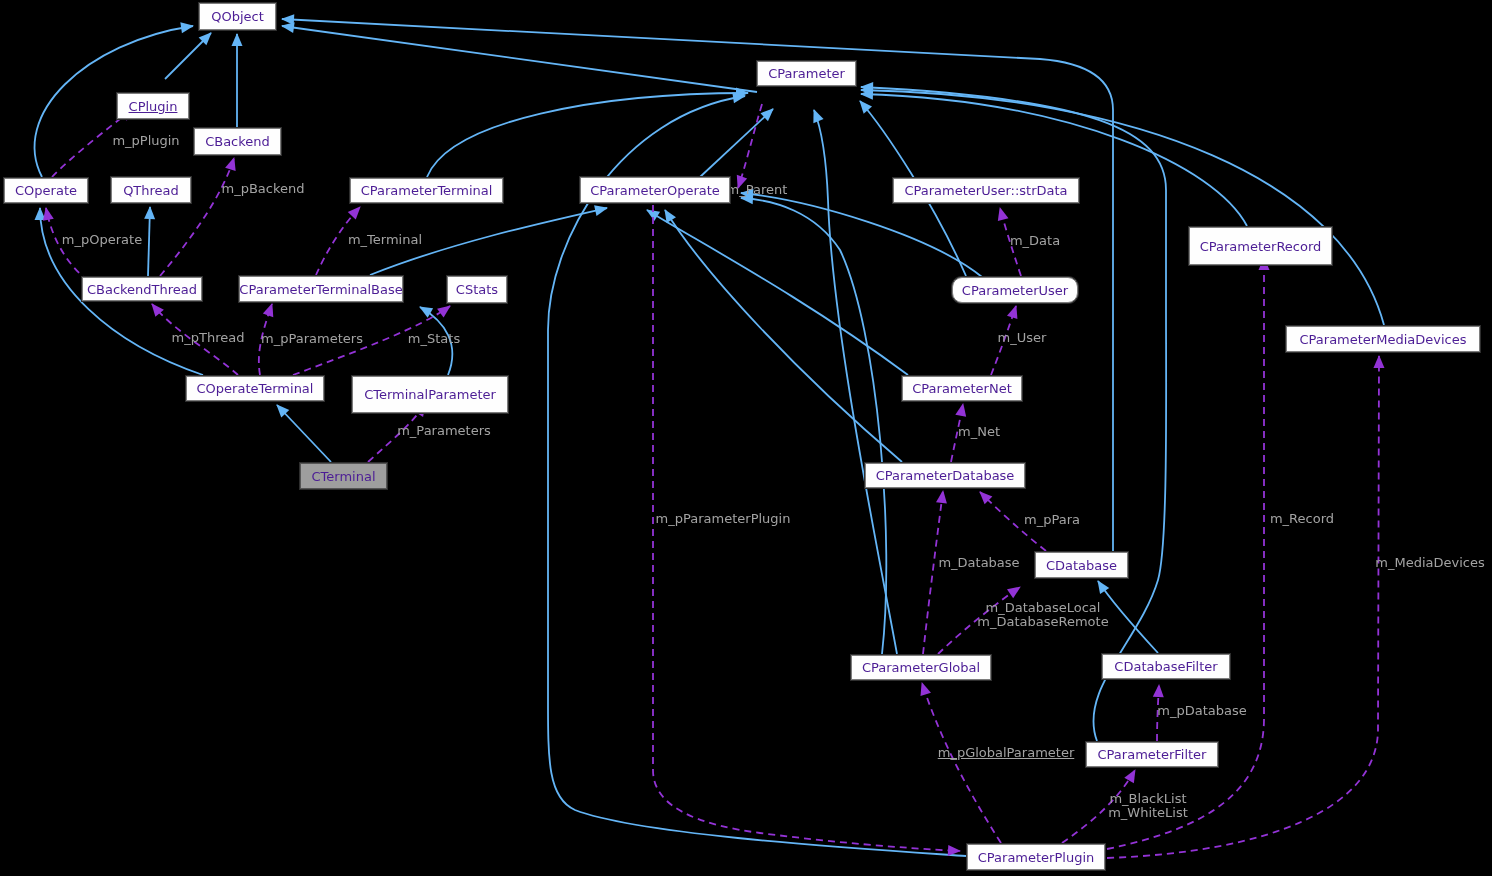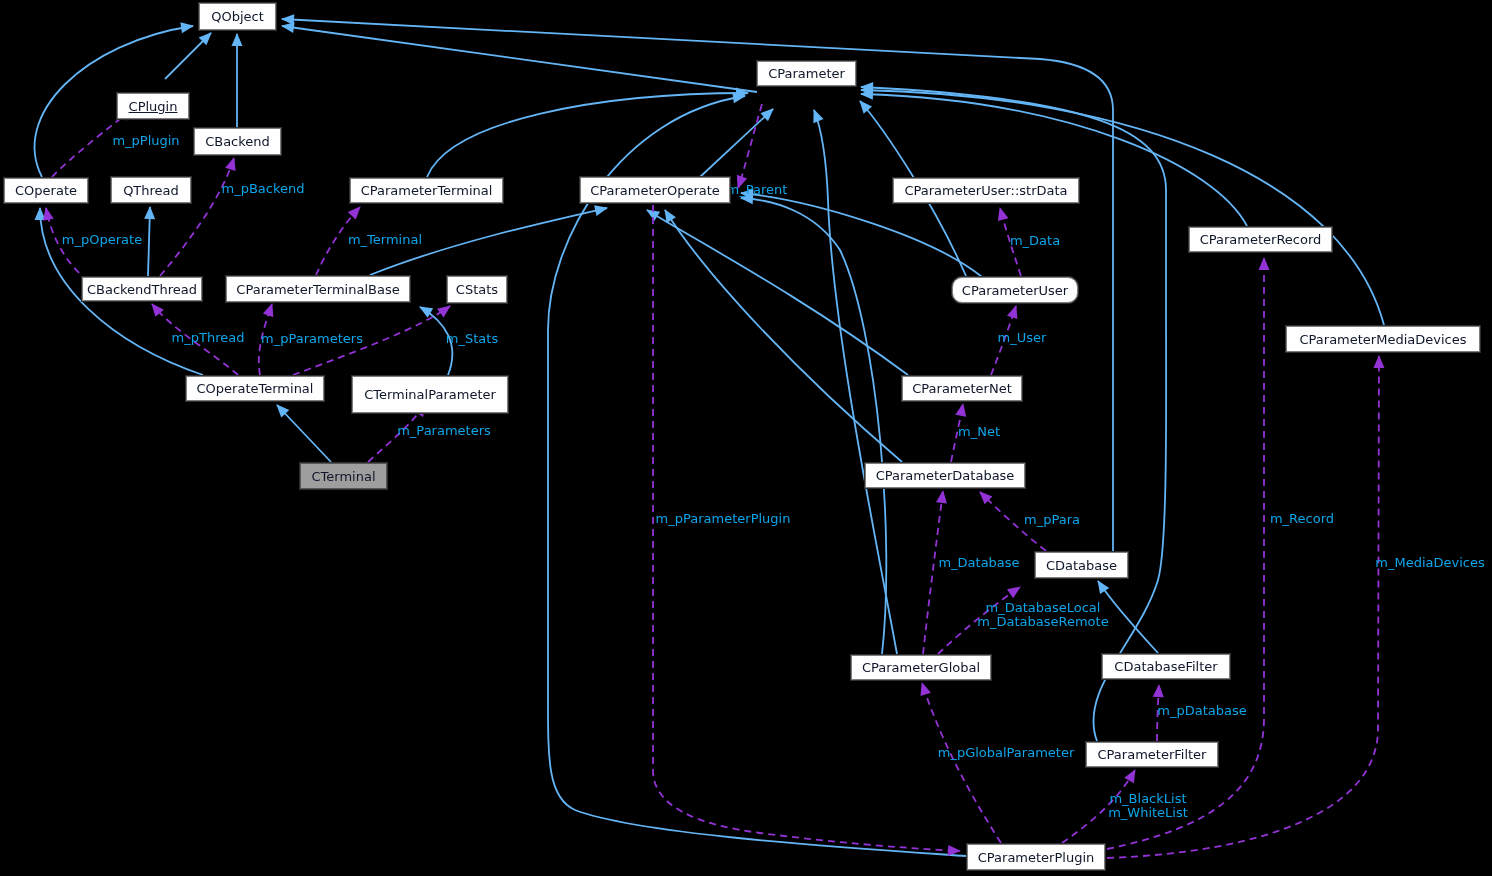--- a/index.html
+++ b/index.html
@@ -1,23 +1,23 @@
 <!DOCTYPE html>
 <html><head>
 <meta charset="utf-8">
 <style>
   html,body{margin:0;padding:0;background:#000;}
   #canvas{position:relative;width:1492px;height:876px;background:#000;overflow:hidden;
           font-family:"DejaVu Sans","Liberation Sans",sans-serif;}
   #edge-layer{position:absolute;left:0;top:0;width:1492px;height:876px;}
   .node{position:absolute;box-sizing:border-box;background:#fefefe;border:1px solid #7d7d7d;
-        color:#0f172a;display:flex;align-items:center;justify-content:center;
+        color:#4c1d95;display:flex;align-items:center;justify-content:center;
         font-size:13px;white-space:nowrap;cursor:pointer;box-shadow:0 0 0 1px #2e2e2e;text-align:right;}
   .node.hl{background:#9e9e9e;border-color:#555;}
-  .edge-label{position:absolute;transform:translate(-50%,-50%);color:#0ea5e9;
+  .edge-label{position:absolute;transform:translate(-50%,-50%);color:#a3a3a3;
         font-size:13px;line-height:14px;text-align:center;white-space:pre;pointer-events:none;}
 </style>
 </head>
 <body>
 
 <div id="canvas">
   <svg id="edge-layer" width="1492" height="876" viewBox="0 0 1492 876" xmlns="http://www.w3.org/2000/svg">
     <defs>
       <marker id="arrow-blue" markerUnits="userSpaceOnUse" markerWidth="16" markerHeight="14" refX="13" refY="7" orient="auto">
         <path d="M1,1.5 L14,7 L1,12.5 Z" fill="#64b5f6"></path>
@@ -72,50 +72,50 @@
         <path d="M653,205 L653,770 C653,808 700,825 760,833 C830,842 900,848 960,851" fill="none" stroke="#9333d6" stroke-width="1.8" stroke-dasharray="7,5" marker-end="url(#arrow-purple)"></path>
         <path d="M1157,741 C1157,722 1158,702 1159,685" fill="none" stroke="#9333d6" stroke-width="1.8" stroke-dasharray="7,5" marker-end="url(#arrow-purple)"></path>
       </g>
   </svg>
 
 <div class="edge-label" style="left: 146px; top: 141px;">m_pPlugin</div>
     <div class="edge-label" style="left: 102px; top: 240px;">m_pOperate</div>
     <div class="edge-label" style="left: 263px; top: 189px;">m_pBackend</div>
     <div class="edge-label" style="left: 208px; top: 338px;">m_pThread</div>
     <div class="edge-label" style="left: 312px; top: 339px;">m_pParameters</div>
-    <div class="edge-label" style="left: 472px; top: 339px;">m_Stats</div>
+    <div class="edge-label" style="left: 434px; top: 339px;">m_Stats</div>
     <div class="edge-label" style="left: 385px; top: 240px;">m_Terminal</div>
     <div class="edge-label" style="left: 444px; top: 431px;">m_Parameters</div>
     <div class="edge-label" style="left: 757px; top: 190px;">m_Parent</div>
     <div class="edge-label" style="left: 1035px; top: 241px;">m_Data</div>
     <div class="edge-label" style="left: 1022px; top: 338px;">m_User</div>
     <div class="edge-label" style="left: 979px; top: 432px;">m_Net</div>
     <div class="edge-label" style="left: 1052px; top: 520px;">m_pPara</div>
     <div class="edge-label" style="left: 979px; top: 563px;">m_Database</div>
     <div class="edge-label" style="left: 1043px; top: 615px;">m_DatabaseLocal
 m_DatabaseRemote</div>
-    <div class="edge-label" style="left: 1006px; top: 753px;">m_pGlobalParameter</div>
+    <div class="edge-label" style="left: 1006px; top: 753px; text-decoration: underline;">m_pGlobalParameter</div>
     <div class="edge-label" style="left: 1148px; top: 806px;">m_BlackList
 m_WhiteList</div>
     <div class="edge-label" style="left: 1302px; top: 519px;">m_Record</div>
     <div class="edge-label" style="left: 1430px; top: 563px;">m_MediaDevices</div>
     <div class="edge-label" style="left: 723px; top: 519px;">m_pParameterPlugin</div>
     <div class="edge-label" style="left: 1202px; top: 711px;">m_pDatabase</div>
     <div class="node" style="left: 199px; top: 3px; width: 77px; height: 27px;">QObject</div>
     <div class="node" style="left: 117px; top: 93px; width: 72px; height: 26px; text-decoration: underline;">CPlugin</div>
     <div class="node" style="left: 194px; top: 128px; width: 87px; height: 27px;">CBackend</div>
     <div class="node" style="left: 4px; top: 178px; width: 84px; height: 25px;">COperate</div>
     <div class="node" style="left: 111px; top: 177px; width: 80px; height: 26px;">QThread</div>
     <div class="node" style="left: 350px; top: 178px; width: 153px; height: 25px;">CParameterTerminal</div>
     <div class="node" style="left: 580px; top: 177px; width: 150px; height: 26px;">CParameterOperate</div>
     <div class="node" style="left: 757px; top: 61px; width: 99px; height: 25px;">CParameter</div>
     <div class="node" style="left: 893px; top: 178px; width: 186px; height: 25px;">CParameterUser::strData</div>
-    <div class="node" style="left: 1189px; top: 227px; width: 143px; height: 25px;">CParameterRecord</div>
+    <div class="node" style="left: 1189px; top: 227px; width: 143px; height: 38px;">CParameterRecord</div>
     <div class="node" style="left: 82px; top: 277px; width: 120px; height: 24px;">CBackendThread</div>
-    <div class="node" style="left: 226px; top: 276px; width: 184px; height: 26px;">CParameterTerminalBase</div>
+    <div class="node" style="left: 239px; top: 276px; width: 164px; height: 26px;">CParameterTerminalBase</div>
     <div class="node" style="left: 447px; top: 276px; width: 60px; height: 27px;">CStats</div>
     <div class="node" style="left: 952px; top: 277px; width: 126px; height: 26px; border-radius: 10px;">CParameterUser</div>
     <div class="node" style="left: 1286px; top: 326px; width: 194px; height: 26px;">CParameterMediaDevices</div>
     <div class="node" style="left: 186px; top: 376px; width: 138px; height: 25px;">COperateTerminal</div>
     <div class="node" style="left: 352px; top: 376px; width: 156px; height: 37px;">CTerminalParameter</div>
     <div class="node" style="left: 902px; top: 376px; width: 120px; height: 25px;">CParameterNet</div>
     <div class="node hl" style="left: 300px; top: 463px; width: 87px; height: 26px;">CTerminal</div>
     <div class="node" style="left: 865px; top: 463px; width: 160px; height: 25px;">CParameterDatabase</div>
     <div class="node" style="left: 1035px; top: 552px; width: 93px; height: 26px;">CDatabase</div>
     <div class="node" style="left: 851px; top: 655px; width: 140px; height: 25px;">CParameterGlobal</div>

